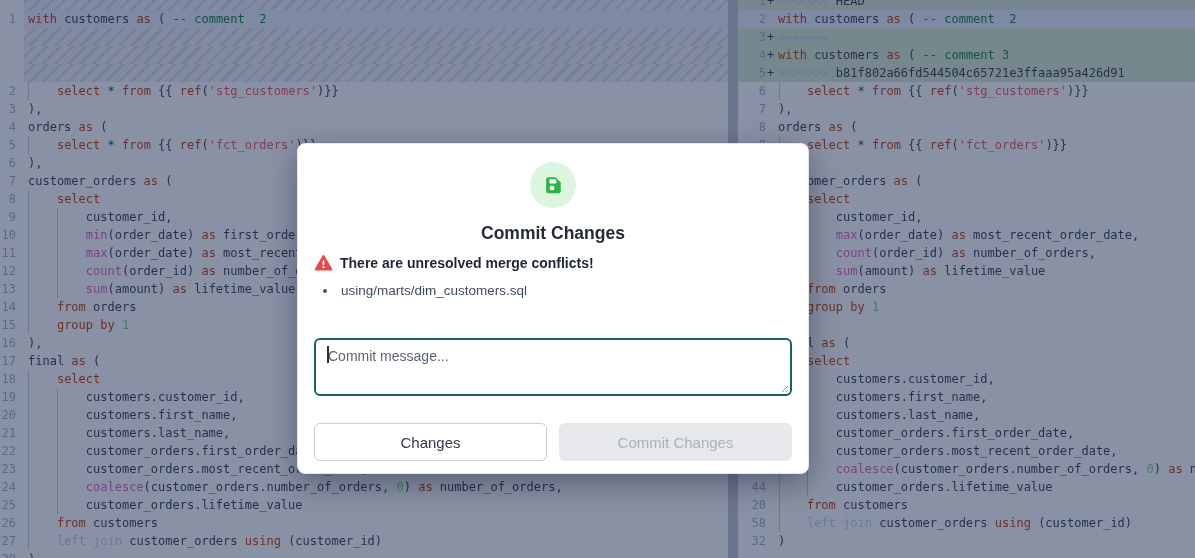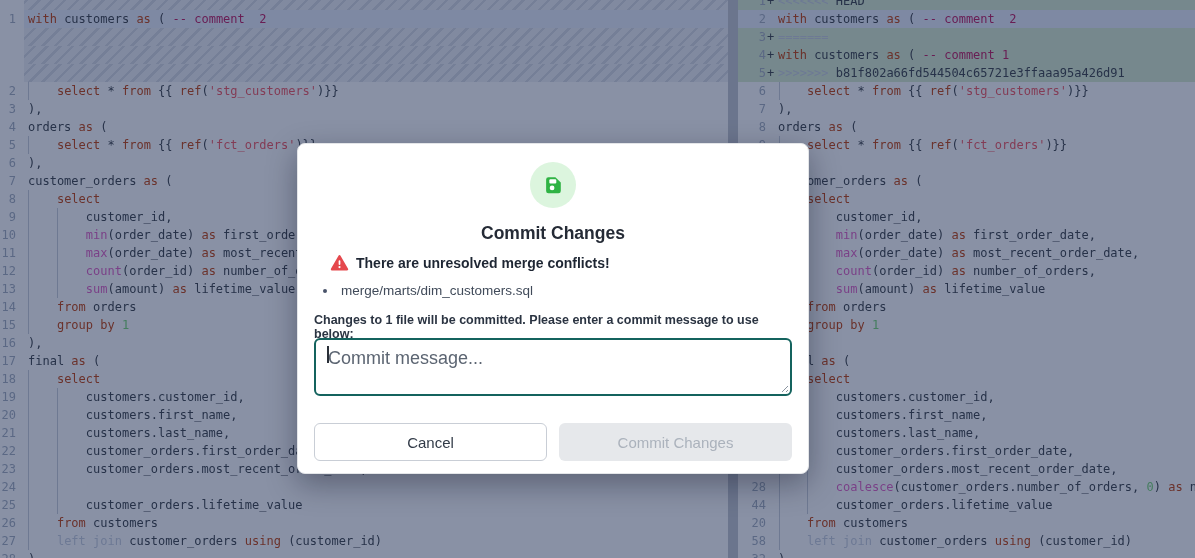--- a/index.html
+++ b/index.html
@@ -24,46 +24,46 @@
   
   .left .row.hl-mod .code-area{background:#e9eefb;}
   .right .row.hl-mod{background:#e9eefb;}
   .right .row.hl-add{background:#d9edce;}
   .left .row.filler .code-area{
      background:repeating-linear-gradient(135deg,#eef0f4 0 6.5px,#d7dae2 6.5px 9px);}
   
   .tk-kw{color:#c2410c;}
   .tk-fn{color:#e05ec2;}
   .tk-str{color:#f2545f;}
-  .tk-cmt{color:#be185d;}
+  .tk-cmt{color:#15803d;}
   .tk-num{color:#77d673;}
   .tk-mut{color:#c6cedd;}
 
   
   .overlay{position:absolute;inset:0;background:rgba(20,35,75,0.5);z-index:10;}
 
   
   .modal{position:absolute;left:297px;top:143px;width:512px;height:331px;background:#fff;
          border-radius:8px;border:1px solid #e3e5e8;box-shadow:0 10px 30px rgba(5,10,25,.35);
          z-index:20;box-sizing:border-box;}
   .icon-circle{position:absolute;top:18px;left:50%;transform:translateX(-50%);width:46px;height:46px;
          border-radius:50%;background:#dcf5de;display:flex;align-items:center;justify-content:center;}
   .modal-title{position:absolute;top:79px;left:0;right:0;margin:0;text-align:center;
          font-size:17.5px;font-weight:700;color:#252b36;}
-  .warn-row{position:absolute;top:110px;left:32px;right:16px;display:flex;align-items:center;gap:7px;}
+  .warn-row{position:absolute;top:110px;left:16px;right:16px;display:flex;align-items:center;gap:7px;}
   .warn-text{font-size:14px;font-weight:700;color:#1e2633;}
   .file-row{position:absolute;top:139px;left:16px;display:flex;align-items:center;}
   .file-bullet{width:4px;height:4px;border-radius:50%;background:#49536a;margin-left:9px;}
   .file-name{margin-left:14px;font-size:13.5px;color:#414b5a;}
   .instruction{position:absolute;top:169px;left:16px;right:16px;margin:0;
          font-size:12.5px;font-weight:700;color:#2b3442;}
   .ta-wrap{position:absolute;top:194px;left:16px;width:478px;height:58px;}
   .ta-wrap textarea{width:100%;height:100%;box-sizing:border-box;resize:none;
          border:2px solid #14635e;border-radius:6px;padding:8px 12px;
-         font-family:"Liberation Sans",sans-serif;font-size:18px;color:#2a2f38;outline:none;}
+         font-family:"Liberation Sans",sans-serif;font-size:14px;color:#2a2f38;outline:none;}
   .ta-wrap textarea::placeholder{color:#5c6572;opacity:1;}
   .caret{position:absolute;left:13px;top:8px;width:1.5px;height:17px;background:#2a2f38;}
   .grip{position:absolute;right:4px;bottom:4px;width:9px;height:9px;
         background:repeating-linear-gradient(135deg,transparent 0 2px,#8a94a0 2px 3px);
         clip-path:polygon(100% 0,100% 100%,0 100%);}
   .btn-row{position:absolute;top:279px;left:16px;right:16px;display:flex;gap:12px;}
   .btn{height:38px;border-radius:6px;font-family:"Liberation Sans",sans-serif;font-size:15px;cursor:pointer;}
   .btn.cancel{width:234px;background:#fff;border:1px solid #c9ced6;color:#323b48;}
   .btn.commit{width:234px;background:#e6e8eb;border:none;color:#abb2bc;}
 </style>
@@ -176,21 +176,21 @@
         <div class="row">
           <span class="ln">22</span>
           <span class="code-area"><s class="guide" style="left: 4px;"></s><s class="guide" style="left: 32.9px;"></s><span>        customer_orders.first_order_date,</span></span>
         </div>
         <div class="row">
           <span class="ln">23</span>
           <span class="code-area"><s class="guide" style="left: 4px;"></s><s class="guide" style="left: 32.9px;"></s><span>        customer_orders.most_recent_order_date,</span></span>
         </div>
         <div class="row">
           <span class="ln">24</span>
-          <span class="code-area"><s class="guide" style="left: 4px;"></s><s class="guide" style="left: 32.9px;"></s></span>
+          <span class="code-area"><s class="guide" style="left: 4px;"></s><s class="guide" style="left: 32.9px;"></s><span>        <span class="tk-fn">coalesce</span>(customer_orders.number_of_orders, <span class="tk-num">0</span>) <span class="tk-kw">as</span> number_of_orders,</span></span>
         </div>
         <div class="row">
           <span class="ln">25</span>
           <span class="code-area"><s class="guide" style="left: 4px;"></s><s class="guide" style="left: 32.9px;"></s><span>        customer_orders.lifetime_value</span></span>
         </div>
         <div class="row">
           <span class="ln">26</span>
           <span class="code-area"><s class="guide" style="left: 4px;"></s><span>    <span class="tk-kw">from</span> customers</span></span>
         </div>
         <div class="row">
@@ -217,21 +217,21 @@
           <span class="code-area"><span><span class="tk-kw">with</span> customers <span class="tk-kw">as</span> ( <span class="tk-cmt">-- comment  2</span></span></span>
         </div>
         <div class="row hl-add">
           <span class="ln">3</span>
           <span class="mk">+</span>
           <span class="code-area"><span><span class="tk-mut">=======</span></span></span>
         </div>
         <div class="row hl-add">
           <span class="ln">4</span>
           <span class="mk">+</span>
-          <span class="code-area"><span><span class="tk-kw">with</span> customers <span class="tk-kw">as</span> ( <span class="tk-cmt">-- comment 1</span></span></span>
+          <span class="code-area"><span><span class="tk-kw">with</span> customers <span class="tk-kw">as</span> ( <span class="tk-cmt">-- comment 3</span></span></span>
         </div>
         <div class="row hl-add">
           <span class="ln">5</span>
           <span class="mk">+</span>
           <span class="code-area"><span><span class="tk-mut">&gt;&gt;&gt;&gt;&gt;&gt;&gt;</span> b81f802a66fd544504c65721e3ffaaa95a426d91</span></span>
         </div>
         <div class="row">
           <span class="ln">6</span>
           <span class="mk"></span>
           <span class="code-area"><s class="guide" style="left: 0.5px;"></s><span>    <span class="tk-kw">select</span> * <span class="tk-kw">from</span> {{ <span class="tk-kw">ref</span>(<span class="tk-str">'stg_customers'</span>)}}</span></span>
@@ -263,25 +263,20 @@
         </div>
         <div class="row">
           <span class="ln">12</span>
           <span class="mk"></span>
           <span class="code-area"><s class="guide" style="left: 0.5px;"></s><span>    <span class="tk-kw">select</span></span></span>
         </div>
         <div class="row">
           <span class="ln">13</span>
           <span class="mk"></span>
           <span class="code-area"><s class="guide" style="left: 0.5px;"></s><s class="guide" style="left: 29.4px;"></s><span>        customer_id,</span></span>
-        </div>
-        <div class="row">
-          <span class="ln">14</span>
-          <span class="mk"></span>
-          <span class="code-area"><s class="guide" style="left: 0.5px;"></s><s class="guide" style="left: 29.4px;"></s><span>        <span class="tk-fn">min</span>(order_date) <span class="tk-kw">as</span> first_order_date,</span></span>
         </div>
         <div class="row">
           <span class="ln">15</span>
           <span class="mk"></span>
           <span class="code-area"><s class="guide" style="left: 0.5px;"></s><s class="guide" style="left: 29.4px;"></s><span>        <span class="tk-fn">max</span>(order_date) <span class="tk-kw">as</span> most_recent_order_date,</span></span>
         </div>
         <div class="row">
           <span class="ln">16</span>
           <span class="mk"></span>
           <span class="code-area"><s class="guide" style="left: 0.5px;"></s><s class="guide" style="left: 29.4px;"></s><span>        <span class="tk-fn">count</span>(order_id) <span class="tk-kw">as</span> number_of_orders,</span></span>
@@ -386,25 +381,24 @@
       <svg width="19" height="18" viewBox="0 0 24 22">
         <path fill="#e5484d" stroke="#e5484d" stroke-width="3" stroke-linejoin="round" d="M12 2.5 L21.5 19 H2.5 Z"></path>
         <rect x="10.9" y="7.5" width="2.2" height="6" rx="1.1" fill="#ffffff"></rect>
         <circle cx="12" cy="16.2" r="1.4" fill="#ffffff"></circle>
       </svg>
     </span>
     <span class="warn-text">There are unresolved merge conflicts!</span>
   </div>
   <div class="file-row">
     <span class="file-bullet"></span>
-    <span class="file-name">merge/marts/dim_customers.sql</span>
-  </div>
-  <p class="instruction">Changes to 1 file will be committed. Please enter a commit message to use below:</p>
+    <span class="file-name">using/marts/dim_customers.sql</span>
+  </div>
   <div class="ta-wrap">
     <textarea placeholder="Commit message..." style=""></textarea>
     <span class="caret"></span>
     <span class="grip"></span>
   </div>
   <div class="btn-row">
-    <button class="btn cancel">Cancel</button>
+    <button class="btn cancel">Changes</button>
     <button class="btn commit" disabled="">Commit Changes</button>
   </div>
 </div>
 
 </body></html>

